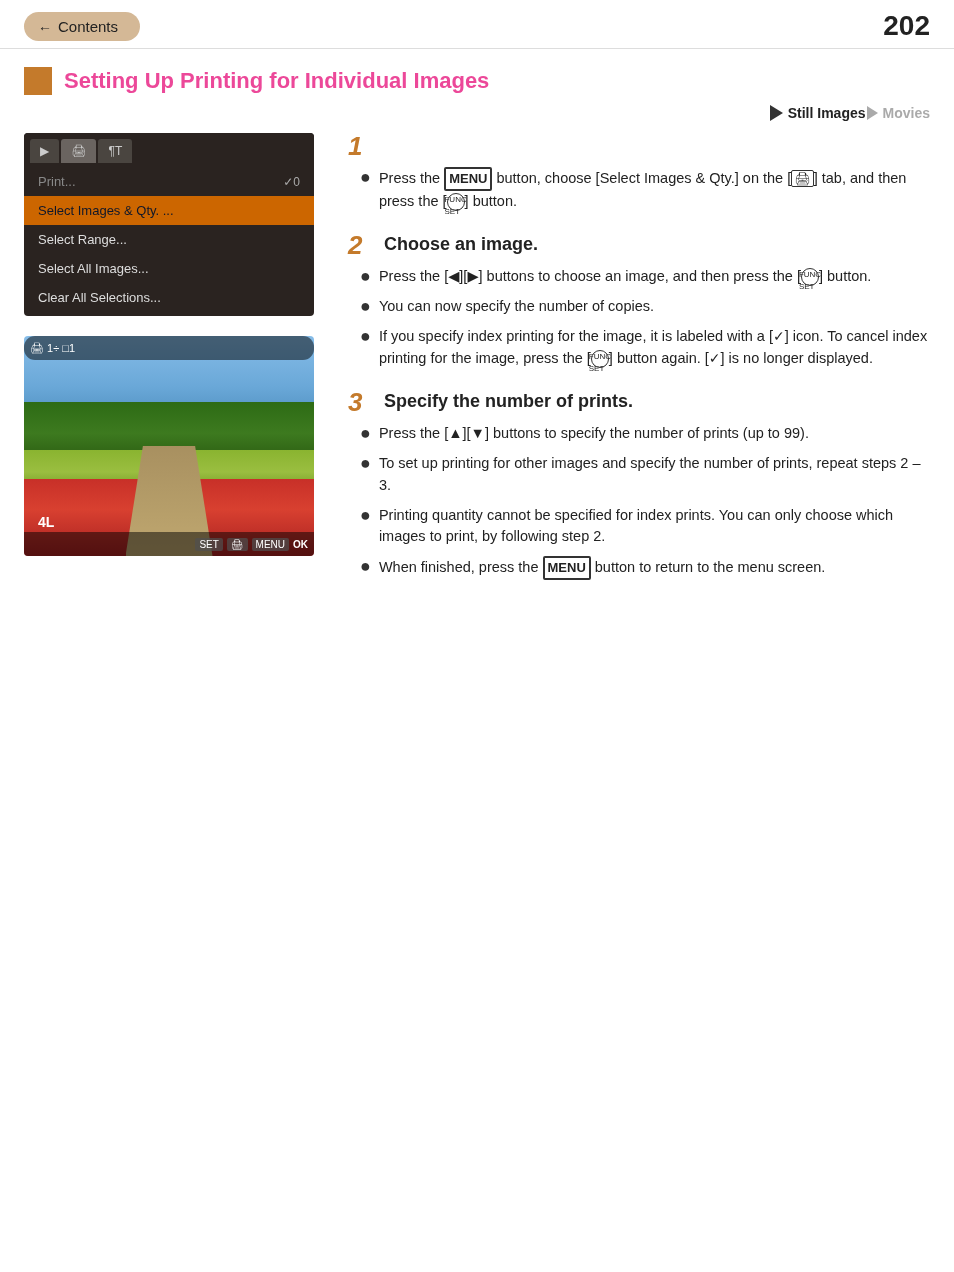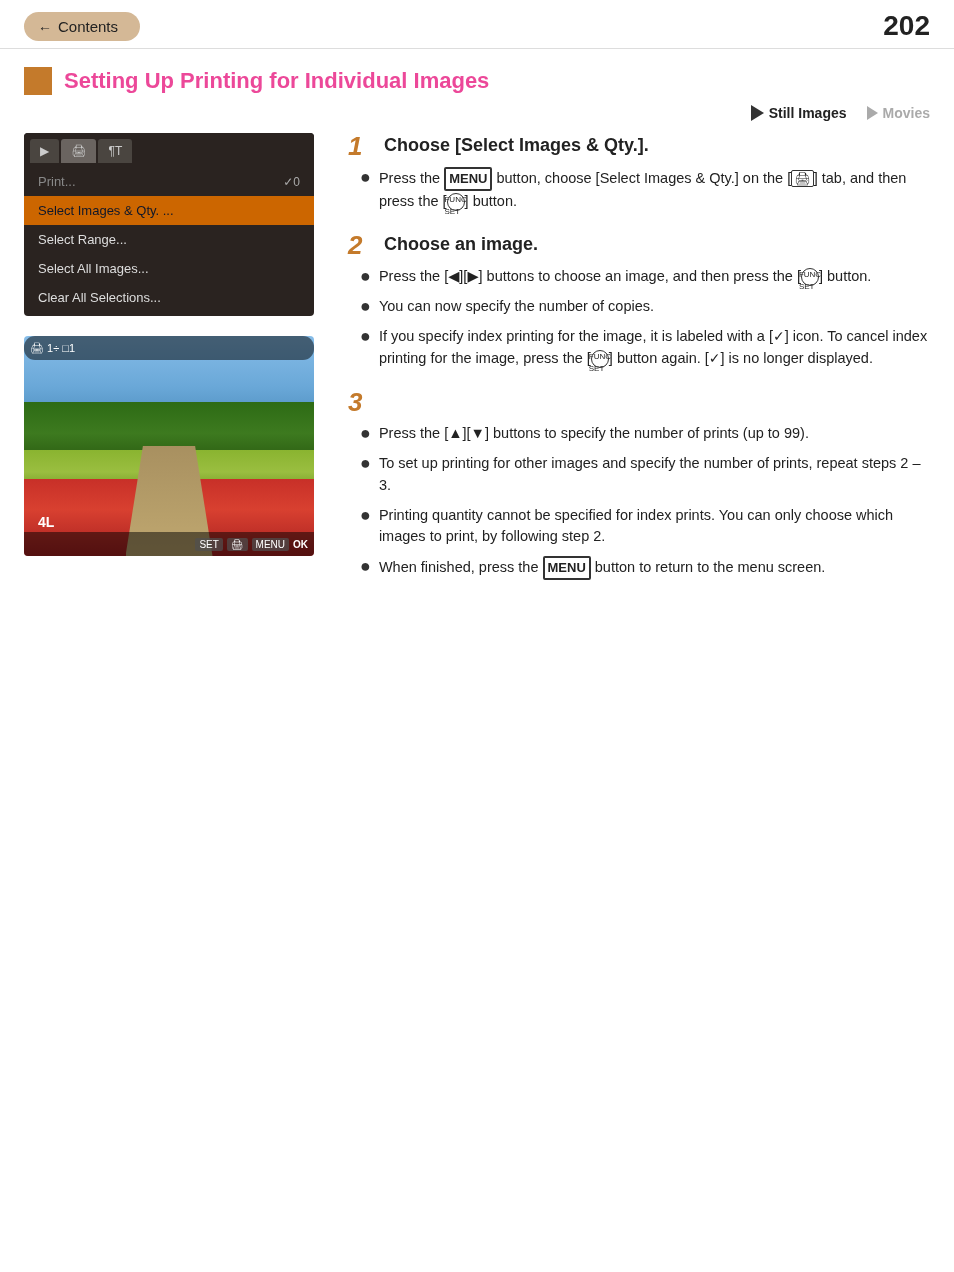--- a/index.html
+++ b/index.html
@@ -59,21 +59,21 @@
       font-size: 22px;
       font-weight: bold;
       color: #ec4899;
     }
 
     
     .media-badges {
       display: flex;
       justify-content: flex-end;
       padding: 0 24px 12px 14px;
-      gap: 20px;
+      gap: 1px;
       align-items: center;
       margin-left: 24px;
     }
     .badge {
       display: flex;
       align-items: center;
       gap: 5px;
       font-size: 14px;
       font-weight: bold;
     }
@@ -403,21 +403,20 @@
       </div>
     </div>
 
   </div>
 
   <div class="right-column">
 
     <div class="step">
       <div class="step-header">
         <span class="step-number">1</span>
-        <span class="step-title">Choose [Select Images &amp; Qty.].</span>
       </div>
       <ul class="bullet-list">
         <li>
           <span class="bullet-dot">●</span>
           <span class="bullet-text">
             Press the <span class="kbd">MENU</span> button, choose
             [Select Images &amp; Qty.] on the [<span style="font-size:13px;vertical-align:middle;border:1.5px solid #333;padding:0 2px;border-radius:2px;">🖨</span>]
             tab, and then press the [<span class="inline-icon">
                 <span style="font-size:8px;">FUNC<br>SET</span>
               </span>] button.
@@ -453,20 +452,21 @@
                 <span style="font-size:8px;">FUNC<br>SET</span>
               </span>] button again. [<span class="check-bracket">✓</span>] is no longer displayed.
           </span>
         </li>
       </ul>
     </div>
 
     <div class="step">
       <div class="step-header">
         <span class="step-number">3</span>
+        <span class="step-title">Specify the number of prints.</span>
       </div>
       <ul class="bullet-list">
         <li>
           <span class="bullet-dot">●</span>
           <span class="bullet-text">
             Press the [▲][▼] buttons to specify the number of prints (up to 99).
           </span>
         </li>
         <li>
           <span class="bullet-dot">●</span>

